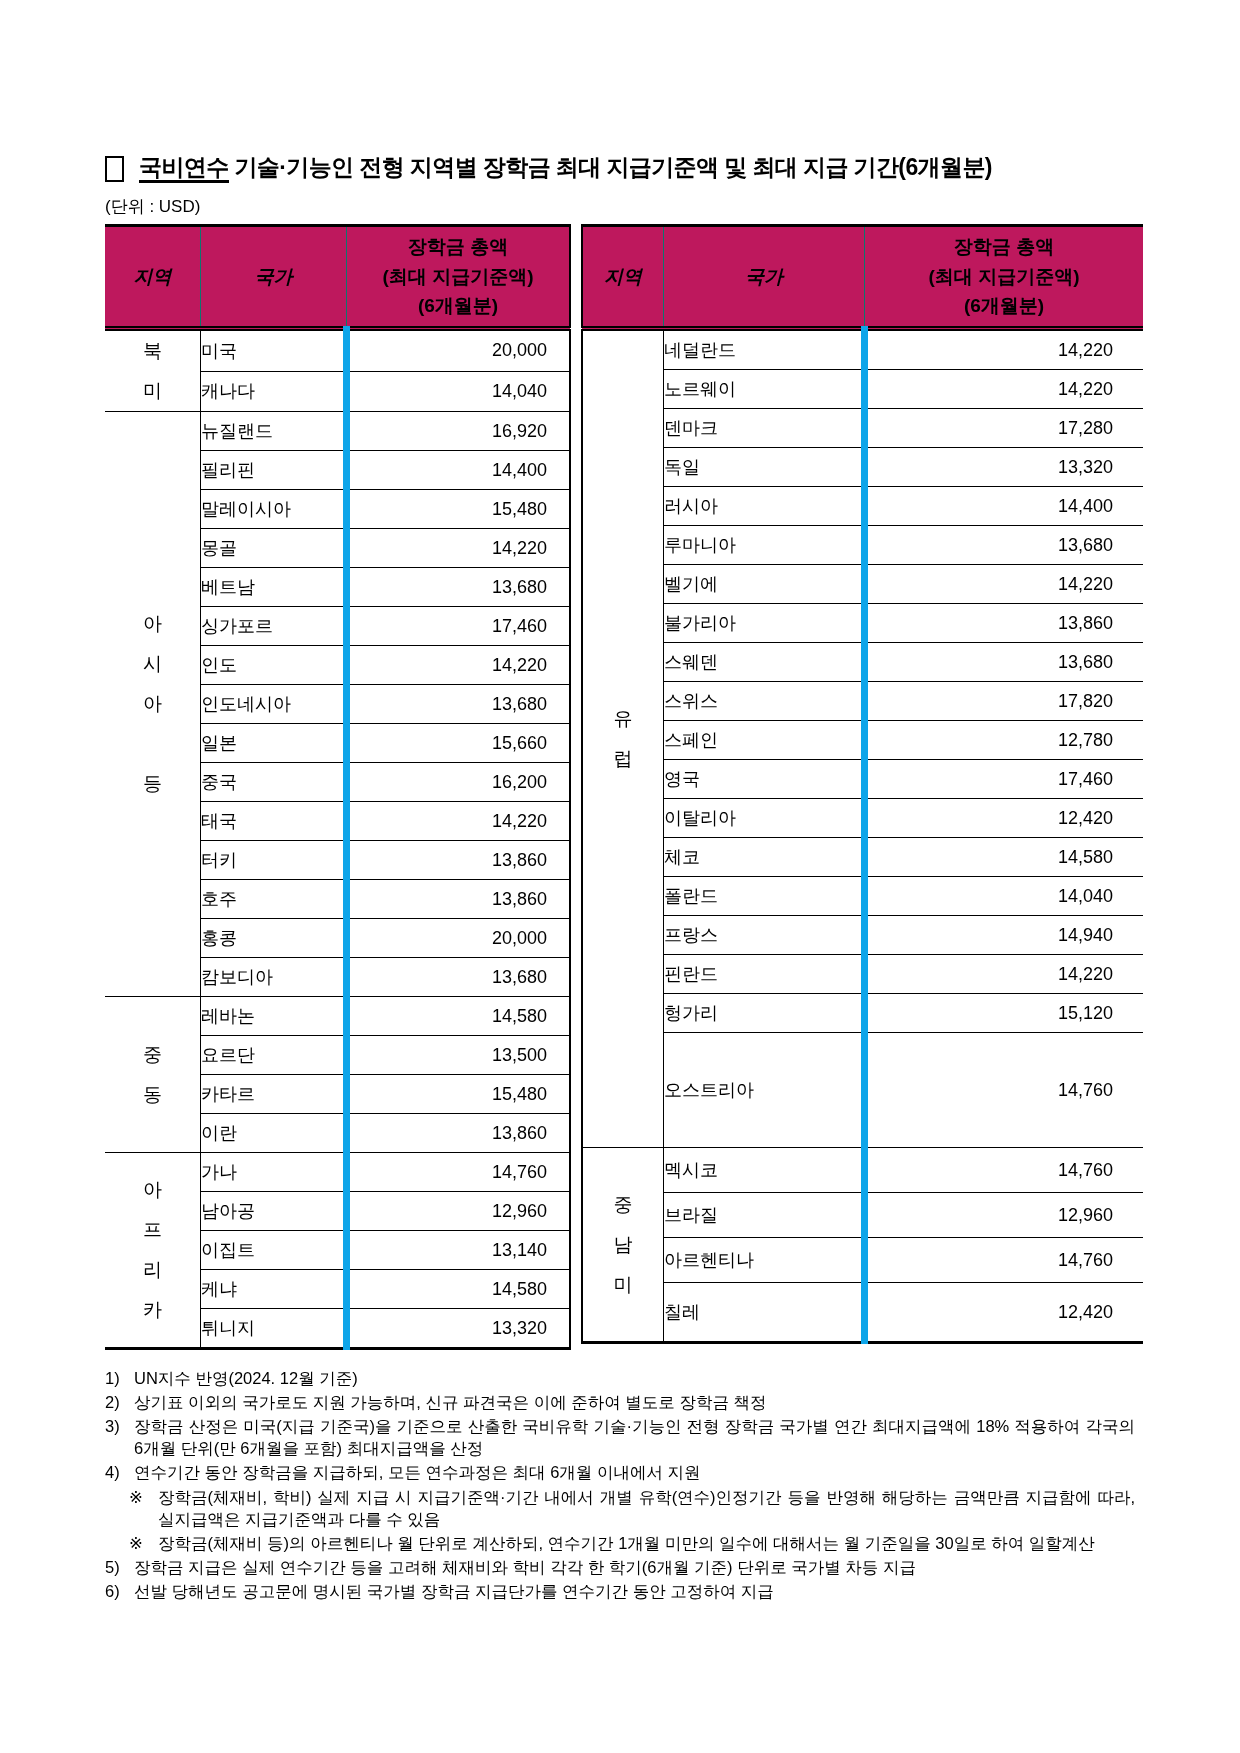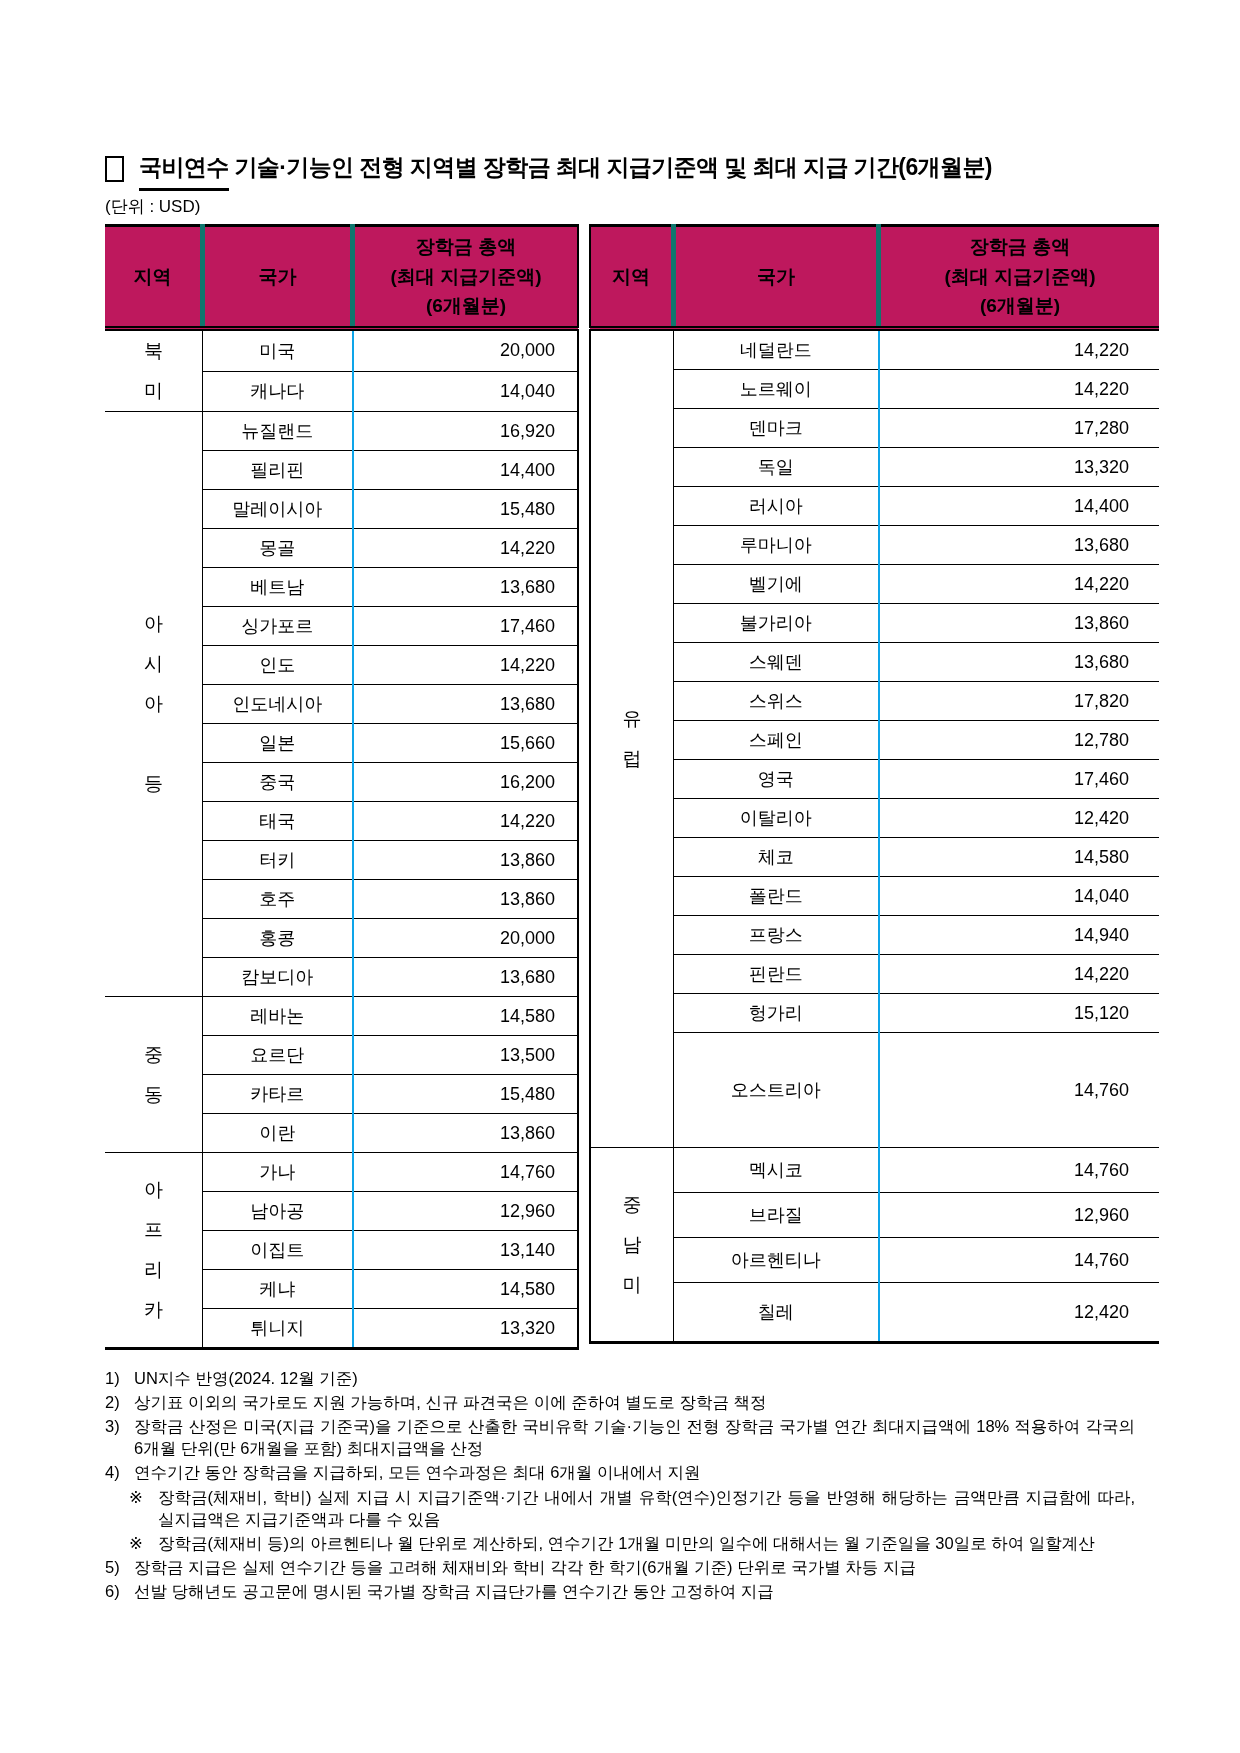--- a/index.html
+++ b/index.html
@@ -8,46 +8,46 @@
     font-family:"Liberation Sans","DejaVu Sans",sans-serif; color:#000;
     overflow:hidden; box-sizing:border-box; padding:0 105px;
   }
   
   .title-row { display:flex; align-items:center; gap:15px; padding-top:152px; }
   .checkbox-glyph {
     display:inline-block; width:19px; height:26px;
     border:2.5px solid #000; box-sizing:border-box; margin-top:2px;
   }
   .title-text { margin:0; font-size:23px; font-weight:800; letter-spacing:-0.6px; white-space:nowrap; }
-  .title-text .u { border-bottom:3.5px solid #000; padding-bottom:8px; }
+  .title-text .u { border-bottom:3.5px solid #000; padding-bottom:0; }
   .unit-note { font-size:17px; margin-top:12px; margin-bottom:6px; }
 
   
   .tables { display:flex; gap:10px; align-items:flex-start; }
   table { border-collapse:collapse; table-layout:fixed; border-bottom:3px solid #000; }
   table.lt { width:462px; border-right:2px solid #000; }
   table.rt { width:558px; border-left:2px solid #000; }
   .lt th:nth-child(1) { width:95px; }
   .lt th:nth-child(2) { width:145px; }
   .lt th:nth-child(3) { width:222px; }
   .rt th:nth-child(1) { width:80px; }
   .rt th:nth-child(2) { width:200px; }
   .rt th:nth-child(3) { width:278px; }
   th {
     background:#be185d; font-weight:700; font-size:19px; height:99px;
     border-top:3px solid #000; border-bottom:5px double #000; padding:0;
   }
-  th:nth-child(1), th:nth-child(2) { border-right:5px solid #0f766e; }
+  th:nth-child(1), th:nth-child(2) { border-right:1px solid #0f766e;font-style:italic; }
   .amt-h { white-space:pre-line; line-height:1.55; }
   td { font-size:18px; height:38px; padding:0; border-top:1px solid #000; }
   td.region {
     text-align:center; vertical-align:middle; white-space:pre;
     line-height:40px; font-size:19px; border-right:1px solid #000;
   }
-  td.country { text-align:center; border-right:2px solid #0ea5e9; }
+  td.country { border-right:7px solid #0ea5e9; }
   td.num { text-align:right; padding-right:22px; }
   .rt td.num { padding-right:30px; }
 
   
   .footnotes { margin-top:17px; font-size:16.5px; line-height:1.34; }
   .fn { display:flex; gap:7px; text-align:justify; margin-bottom:2px; }
   .fn .m { flex:0 0 auto; min-width:22px; }
   .fn .t { flex:1 1 auto; }
   .fn.sub { padding-left:24px; }
 </style>

